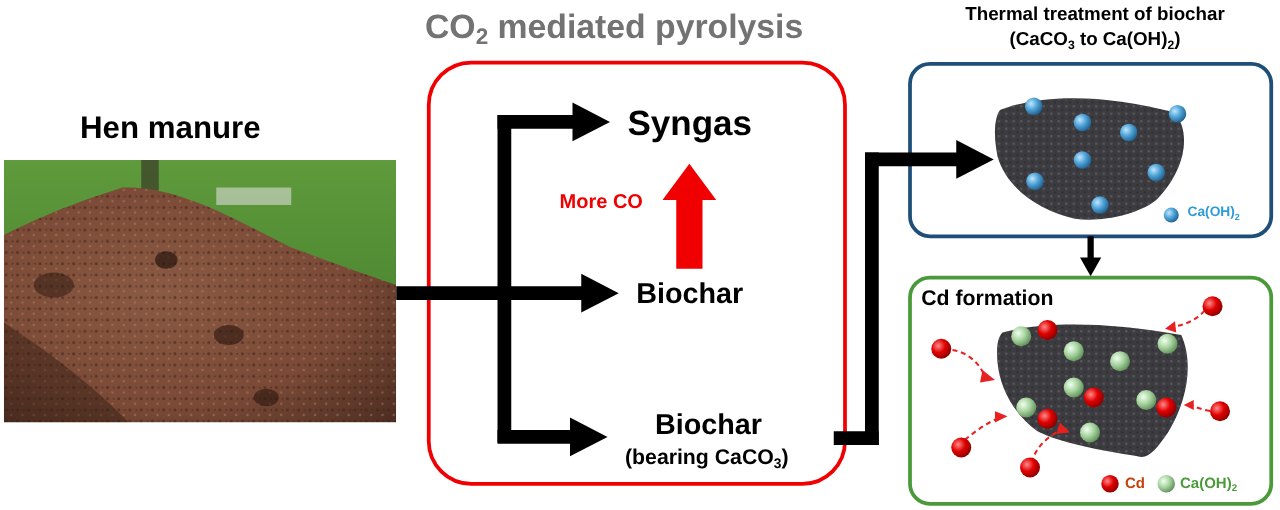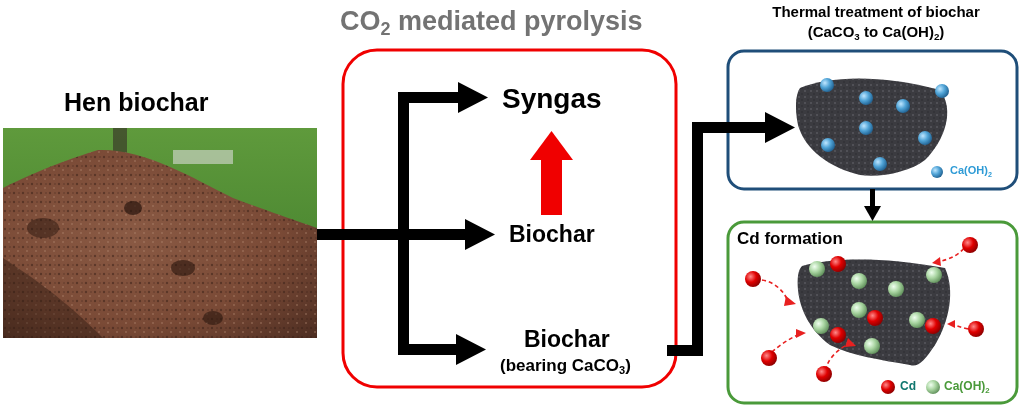--- a/index.html
+++ b/index.html
@@ -167,35 +167,36 @@
     <circle cx="896" cy="289" r="8" fill="url(#greenball)"></circle>
     <circle cx="934" cy="275" r="8" fill="url(#greenball)"></circle>
     <circle cx="859" cy="310" r="8" fill="url(#greenball)"></circle>
     <circle cx="821" cy="326" r="8" fill="url(#greenball)"></circle>
     <circle cx="917" cy="320" r="8" fill="url(#greenball)"></circle>
     <circle cx="872" cy="346" r="8" fill="url(#greenball)"></circle>
     <circle cx="933" cy="387" r="7" fill="url(#greenball)"></circle>
   </g>
 </svg>
 
-<div class="abs lbl" style="left:64px; top:88px; font-size:25px;">Hen biochar</div>
+<div class="abs lbl" style="left:64px; top:88px; font-size:25px;">Hen manure</div>
 
 <div class="abs title-red" style="left:340px; top:6px;"><span>CO</span><sub>2</sub><span> mediated pyrolysis</span></div>
 
 <div class="abs lbl" style="left:502px; top:83px; font-size:28px;">Syngas</div>
 <div class="abs lbl" style="left:509px; top:221px; font-size:23px;">Biochar</div>
 <div class="abs lbl" style="left:524px; top:326px; font-size:23px;">Biochar</div>
 <div class="abs lbl" style="left:500px; top:356px; font-size:17px;"><span>(bearing CaCO</span><sub class="s">3</sub><span>)</span></div>
 
 <div class="abs bold" style="left:428px; top:150px; font-size:16px; color:#f00000; text-align:center; line-height:24px; width:106px;">
+  <div>More CO</div>
 </div>
 
 <div class="abs lbl" style="left:726px; top:2px; width:300px; text-align:center; font-size:15px; line-height:20px;">
   <div>Thermal treatment of biochar</div>
   <div><span>(CaCO</span><sub class="s">3</sub><span> to Ca(OH)</span><sub class="s">2</sub><span>)</span></div>
 </div>
 
 <div class="abs bold" style="left:950px; top:164px; font-size:11px; color:#2e9bd6;"><span>Ca(OH)</span><sub class="s">2</sub></div>
 
 <div class="abs lbl" style="left:737px; top:229px; font-size:17px;">Cd formation</div>
 
-<div class="abs bold" style="left:900px; top:379px; font-size:12px; color:#0f766e;">Cd</div>
+<div class="abs bold" style="left:900px; top:379px; font-size:12px; color:#c2410c;">Cd</div>
 <div class="abs bold" style="left:944px; top:379px; font-size:12px; color:#4a9a3a;"><span>Ca(OH)</span><sub class="s">2</sub></div>
 
 </body></html>

